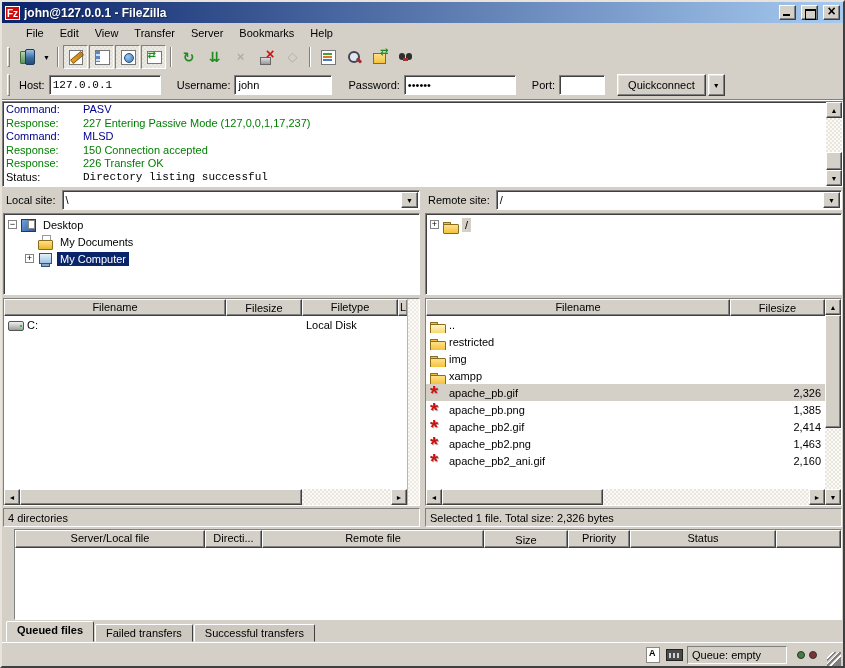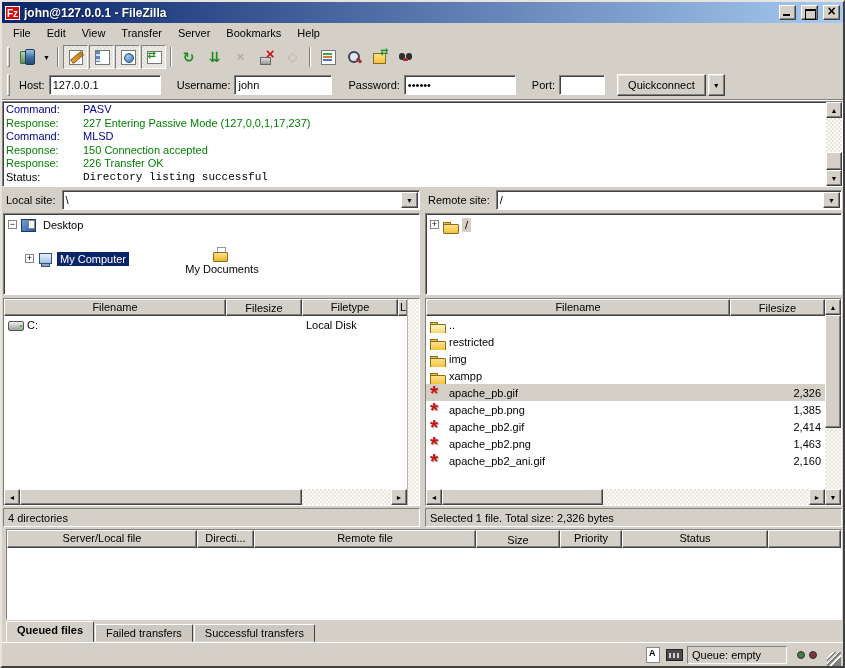--- a/index.html
+++ b/index.html
@@ -19,21 +19,21 @@
   .tb-winbtn { width:17px; height:15px; background:#d4d0c8; border:1px solid;
     border-color:#fff #404040 #404040 #fff; box-shadow:inset -1px -1px 0 #808080;
     position:relative; margin-left:1px; flex:0 0 17px;}
   .glyph-min::before { content:""; position:absolute; left:3px; bottom:3px; width:7px; height:2px; background:#000;}
   .glyph-max::before { content:""; position:absolute; left:3px; top:3px; width:9px; height:8px;
     border:1px solid #000; border-top-width:2px;}
   .glyph-close::before { content:"×"; position:absolute; left:0; right:0; top:-3px; text-align:center;
     font-size:14px; font-weight:bold; }
 
   
-  .menubar { height:20px; flex:0 0 20px; display:flex; align-items:center; padding-left:3px;
+  .menubar { height:20px; flex:0 0 20px; display:flex; align-items:center; padding-left:16px;
     border-bottom:1px solid #d4d0c8;}
   .menu-item { padding:2px 8px; cursor:default; }
 
   
   .toolbar { height:28px; flex:0 0 28px; display:flex; align-items:center; padding:1px 2px; gap:1px;}
   .tb-grip { width:3px; height:20px; border:1px solid; border-color:#fff #808080 #808080 #fff; margin:0 3px;}
   .tb-sep { width:2px; height:20px; border-left:1px solid #808080; border-right:1px solid #fff; margin:0 3px;}
   .tb-btn { width:25px; height:24px; display:flex; align-items:center; justify-content:center;
     background:transparent; border:1px solid transparent; position:relative;}
   .tb-btn.toggled { border-color:#808080 #fff #fff #808080;
@@ -187,21 +187,21 @@
     background:linear-gradient(180deg,#e8f1fa,#9cc2e8); border:1px solid #33527a;}
   .ic-computer::after { content:""; position:absolute; left:3px; top:12px; width:7px; height:2px;
     background:#8fa6bd; border:1px solid #33527a;}
   .ic-disk::before { content:""; position:absolute; left:0; top:4px; width:14px; height:8px;
     background:linear-gradient(180deg,#efefef,#9c9c9c); border:1px solid #555; border-radius:2px;}
   .ic-disk::after { content:""; position:absolute; right:2px; top:8px; width:2px; height:2px; background:#2c2;}
   .ic-imgfile::before { content:"*"; position:absolute; left:0px; top:-2px; color:#cc1111;
     font-size:21px; font-weight:bold; line-height:19px; text-shadow:1px 1px 0 #b9b5ac;}
 
   
-  .queue { flex:1; display:flex; flex-direction:column; margin:2px 1px 0 4px;
+  .queue { flex:1; display:flex; flex-direction:column; margin:2px 1px 0 12px;
     background:#0f766e; border:1px solid; border-color:#808080 #fff #fff #808080;
     box-shadow:inset 1px 1px 0 #404040; overflow:hidden;}
   .qhdr { height:18px; flex:0 0 18px; display:flex; background:#d4d0c8;}
   .qbody { flex:1; background:#fff;}
 
   
   .tabs { height:22px; flex:0 0 22px; display:flex; align-items:flex-end; padding-left:4px; gap:1px;}
   .tab { height:18px; padding:2px 10px; background:#ccc8c0; border:1px solid;
     border-color:#fff #404040 #d4d0c8 #fff; border-radius:2px 2px 0 0; white-space:nowrap;}
   .tab.active { height:21px; background:#d4d0c8; font-weight:bold; border-bottom-color:#d4d0c8;}
@@ -302,21 +302,21 @@
         <span class="tb-ic ic-sync"></span>
       </div>
       <div class="tb-btn normal">
         <span class="tb-ic ic-find"></span>
       </div>
     </div>
 
   <div class="quickbar">
     <div class="tb-grip" style="height:22px"></div>
     <span class="q-label">Host:</span>
-    <input class="field" style="width: 112px;" readonly="" value="127.0.0.1">
+    <input class="field" style="width: 112px; font-family: Liberation Mono, monospace;" readonly="" value="127.0.0.1">
     <span class="q-label" style="margin-left:16px">Username:</span>
     <input class="field" style="width: 98px;" readonly="" value="john">
     <span class="q-label" style="margin-left:16px">Password:</span>
     <input class="field" style="width: 112px;" readonly="" value="••••••">
     <span class="q-label" style="margin-left:16px">Port:</span>
     <input class="field" style="width: 46px;" readonly="" value="">
     <button class="btn" style="margin-left:12px;font-size:11px">Quickconnect</button>
     <button class="btn qc-drop">▼</button>
   </div>
 
@@ -364,21 +364,21 @@
             <span class="combo-val">\</span>
             <div class="combo-btn">▼</div>
           </div>
         </div>
         <div class="treebox">
           <div class="tree-row" style="padding-left: 2px;">
             <span class="expander">−</span>
             <span class="ic ic-desktop"></span>
             <span class="tree-label">Desktop</span>
           </div>
-          <div class="tree-row" style="padding-left: 19px; flex-direction: column;">
+          <div class="tree-row" style="padding-left: 19px;">
             <span class="tree-spacer"></span>
             <span class="ic ic-docs"></span>
             <span class="tree-label">My Documents</span>
           </div>
           <div class="tree-row" style="padding-left: 19px;">
             <span class="expander">+</span>
             <span class="ic ic-computer"></span>
             <span class="tree-label" style="background: rgb(10, 36, 106); color: rgb(255, 255, 255);">My Computer</span>
           </div>
         </div>

